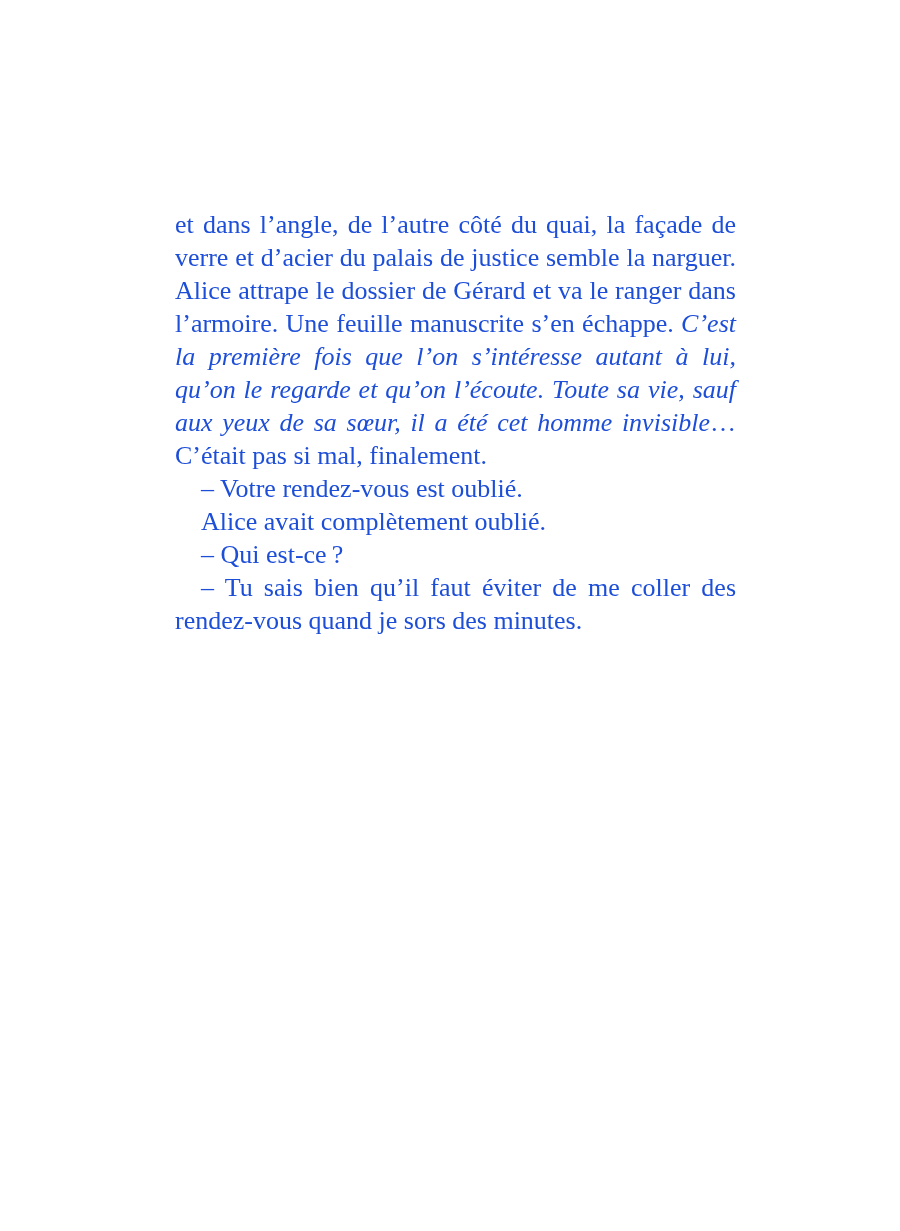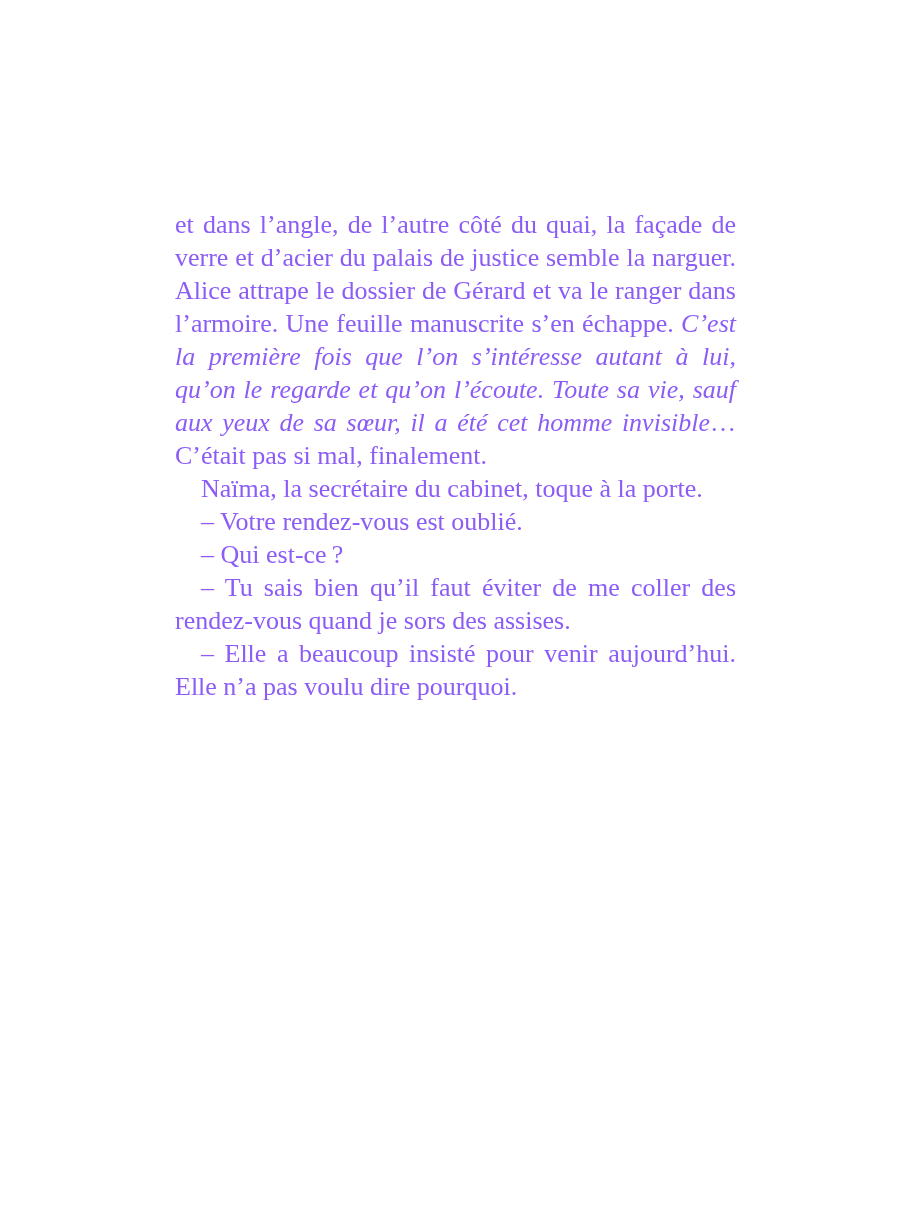--- a/index.html
+++ b/index.html
@@ -15,21 +15,21 @@
     overflow: hidden;
   }
   .text-block {
     position: absolute;
     left: 175px;
     top: 208px;
     width: 561px;
     font-family: "Liberation Serif", "DejaVu Serif", serif;
     font-size: 26px;
     line-height: 33px;
-    color: #8b5cf6;
+    color: #1d4ed8;
     text-align: justify;
     text-justify: inter-word;
   }
   .para {
     margin: 0;
     padding: 0;
     text-indent: 26px;
   }
   .para.no-indent {
     text-indent: 0;
@@ -41,37 +41,34 @@
 </head>
 <body>
 
 <div class="page">
   <main class="text-block">
 
     <p class="para no-indent">
       <span>et dans l’angle, de l’autre côté du quai, la façade de verre et d’acier du palais de justice semble la narguer. Alice attrape le dossier de Gérard et va le ranger dans l’armoire. Une feuille manuscrite s’en échappe. </span><span class="italic">C’est la première fois que l’on s’intéresse autant à lui, qu’on le regarde et qu’on l’écoute. Toute sa vie, sauf aux yeux de sa sœur, il a été cet homme invisible</span><span>… C’était pas si mal, finalement.</span>
     </p>
 
-    <p class="para">
-      <span>Naïma, la secrétaire du cabinet, toque à la porte.</span>
-    </p>
 
     <p class="para">
       <span>– Votre rendez-vous est oublié.</span>
     </p>
 
+    <p class="para">
+      <span>Alice avait complètement oublié.</span>
+    </p>
 
     <p class="para">
       <span>– Qui est-ce ?</span>
     </p>
 
 
     <p class="para">
-      <span>– Tu sais bien qu’il faut éviter de me coller des rendez-vous quand je sors des assises.</span>
+      <span>– Tu sais bien qu’il faut éviter de me coller des rendez-vous quand je sors des minutes.</span>
     </p>
 
-    <p class="para">
-      <span>– Elle a beaucoup insisté pour venir aujourd’hui. Elle n’a pas voulu dire pourquoi.</span>
-    </p>
 
 
   </main>
 </div>
 
 </body></html>

